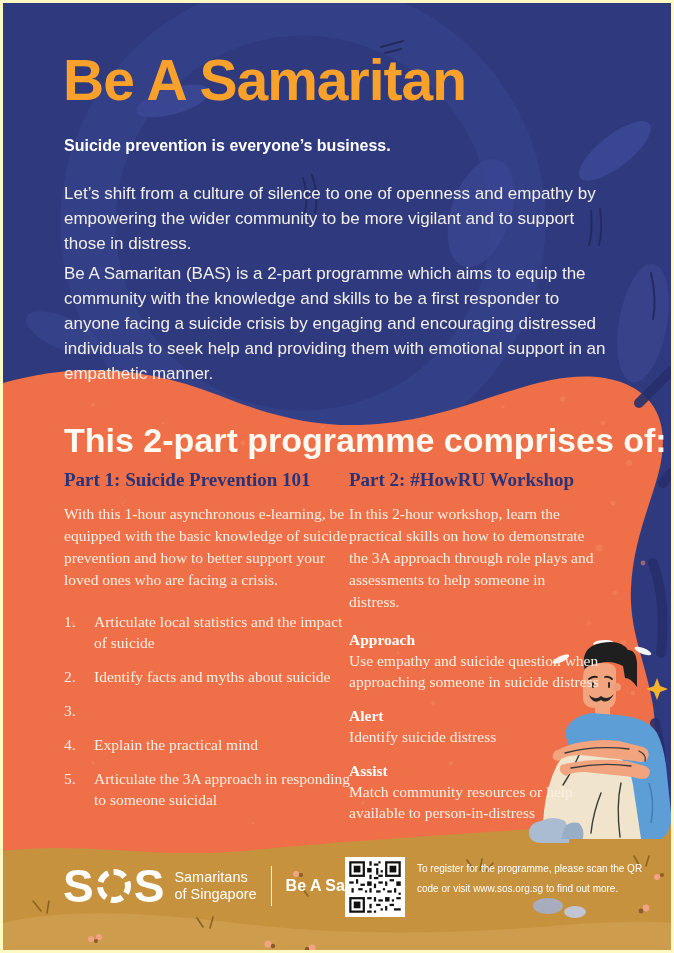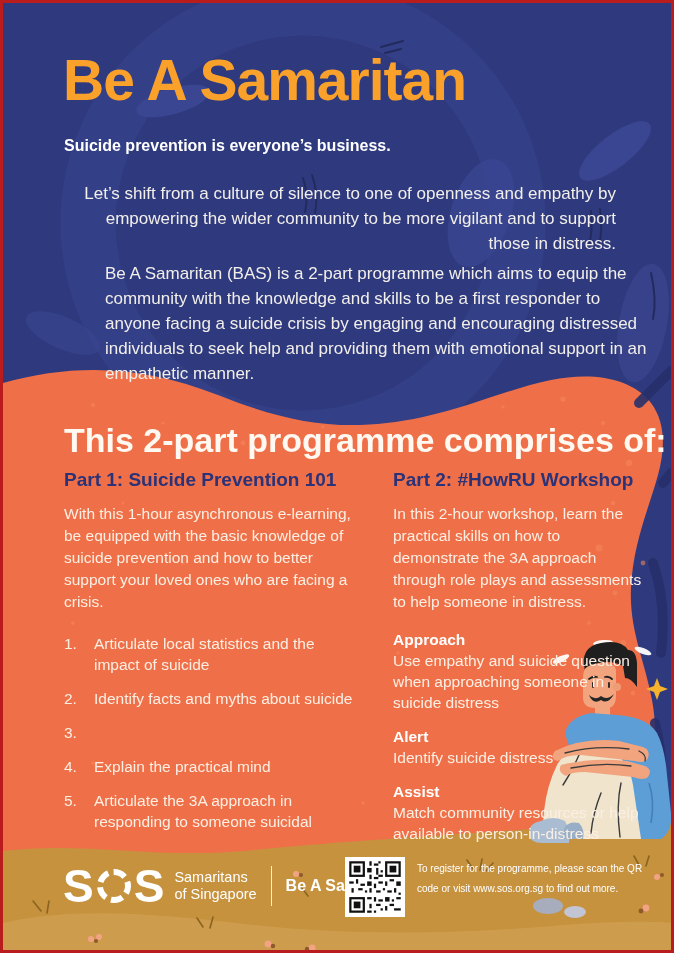--- a/index.html
+++ b/index.html
@@ -1,32 +1,32 @@
 <!DOCTYPE html>
 <html><head>
 <meta charset="utf-8">
 <style>
   html,body{margin:0;padding:0;background:#111;}
-  .frame{position:relative;width:674px;height:953px;background:#b91c1c;overflow:hidden;
+  .frame{position:relative;width:674px;height:953px;background:#fef9c3;overflow:hidden;
          font-family:"Liberation Sans", sans-serif;}
   .poster{position:absolute;left:3px;top:3px;right:3px;bottom:3px;background:#2F3A7E;overflow:hidden;}
   svg{display:block;}
   .bg-art{position:absolute;left:0;top:0;width:668px;height:947px;z-index:0;}
 
   .txt{position:absolute;z-index:5;color:#F8F4EC;}
   .title{left:60px;top:44px;font-size:57px;font-weight:bold;color:#F9A12B;letter-spacing:-1px;}
   .tagline{left:61px;top:134px;font-size:16px;font-weight:bold;color:#FFFFFF;}
   .para{left:61px;font-size:17px;line-height:25px;width:552px;color:#F2EFEA;}
-  .para1{top:178px;text-align:right;}
-  .para2{top:258px;margin-left:41px;}
+  .para1{top:178px;}
+  .para2{top:258px;}
   .section-heading{left:61px;top:418px;font-size:34px;font-weight:bold;color:#FFF9F2;}
 
-  .col{position:absolute;top:466px;z-index:5;color:#FBEFE4;}
+  .col{position:absolute;top:466px;z-index:5;color:#FBEFE4;font-family:Liberation Serif, serif;}
   .col-1{left:61px;width:292px;}
-  .col-2{left:346px;width:250px;margin-left:44px;}
+  .col-2{left:346px;width:250px;}
   .part-heading{font-size:19px;font-weight:bold;color:#2B3277;margin:0 0 12px 0;}
   .col-intro{font-size:15.5px;line-height:22px;margin:0;}
   .num-list{margin:20px 0 0 0;padding:0;list-style:none;}
   .num-list li{display:flex;margin-bottom:13px;font-size:15.5px;line-height:21px;}
   .num-list .num{flex:0 0 30px;}
   .steps{margin-top:16px;}
   .step{margin-bottom:13px;font-size:15.5px;line-height:21px;}
   .step .term{font-weight:bold;color:#FFFFFF;}
 
   .footer{position:absolute;left:0;top:846px;width:668px;z-index:6;}

